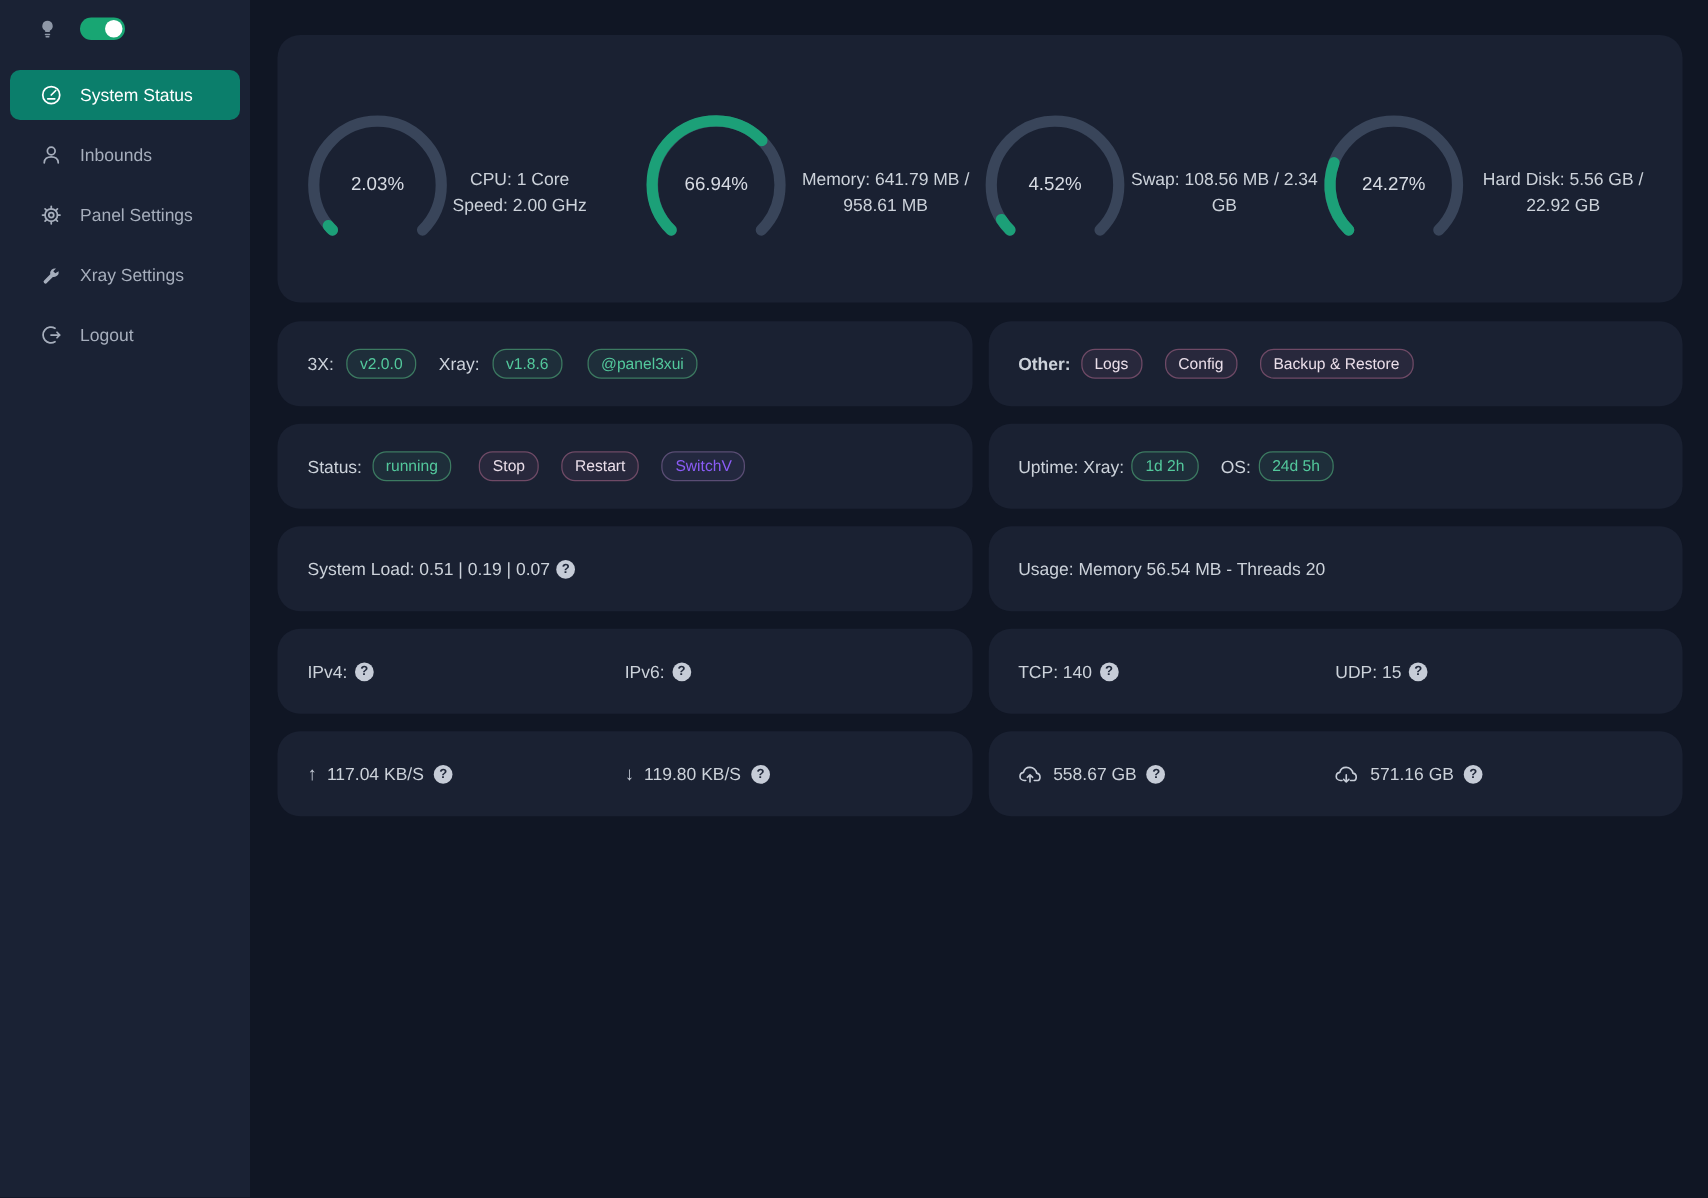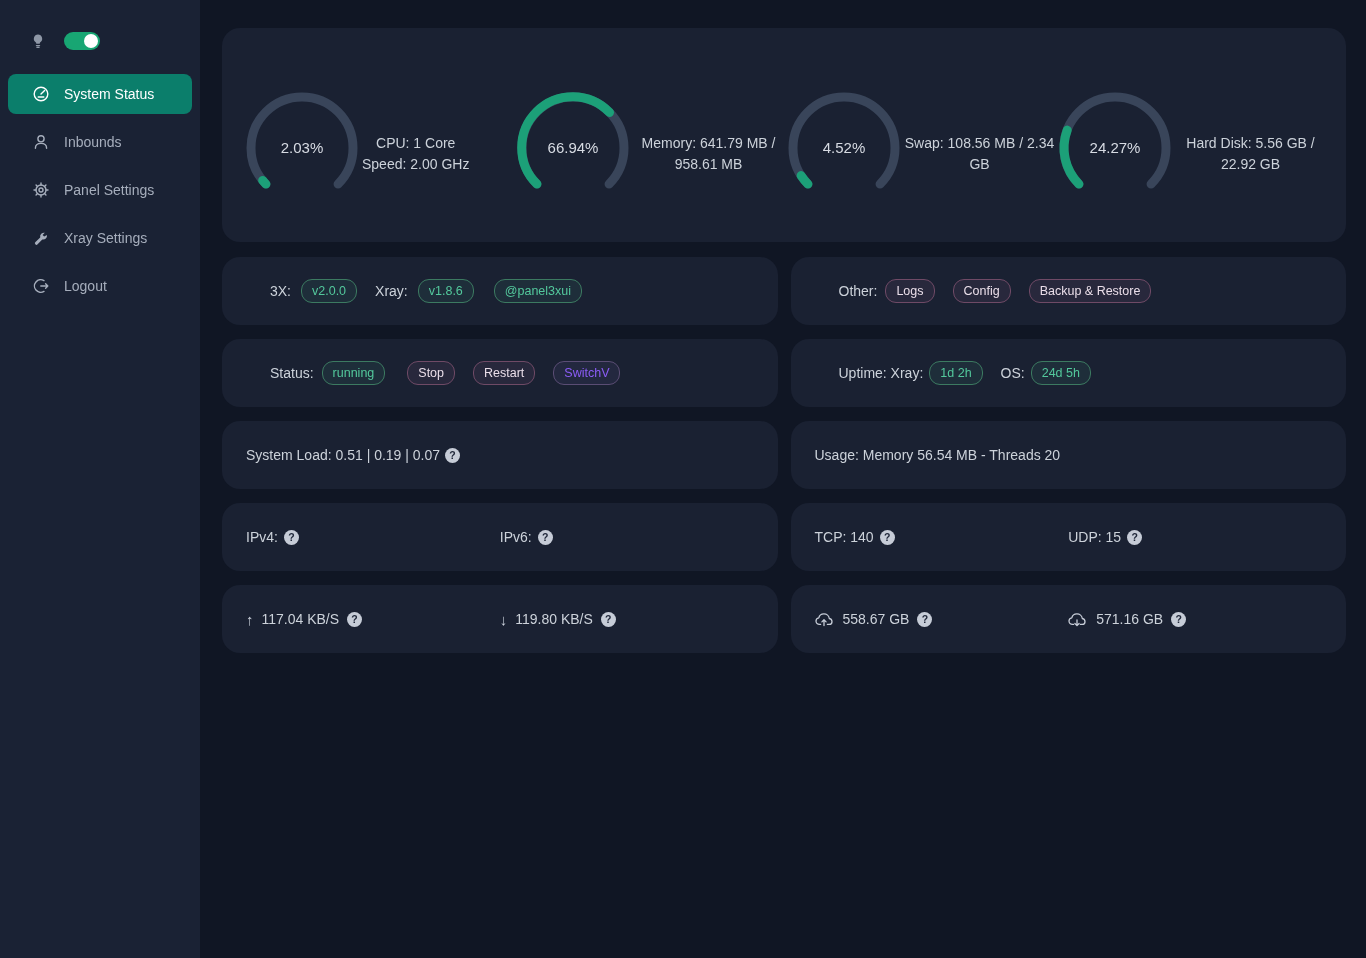--- a/index.html
+++ b/index.html
@@ -2,21 +2,21 @@
 <html><head>
 <meta charset="utf-8">
 <style>
   html,body{margin:0;padding:0;}
   body{
     width:1366px;height:958px;overflow:hidden;display:flex;
     background:#101624;font-family:"Liberation Sans",sans-serif;
     -webkit-font-smoothing:antialiased;
   }
   
-  .sidebar{width:200px;flex-shrink:0;background:#1a2234;box-sizing:border-box;padding-top:28px;}
+  .sidebar{width:200px;flex-shrink:0;background:#1a2234;box-sizing:border-box;padding-top:10px;}
   .theme-row{display:flex;align-items:center;gap:18px;padding:4px 0 16px 30px;}
   .bulb{color:#8e97a6;display:inline-flex;}
   .switch{width:36px;height:18px;border-radius:10px;background:#18a673;position:relative;cursor:pointer;}
   .switch .knob{position:absolute;right:2px;top:2px;width:14px;height:14px;border-radius:50%;background:#fff;}
   .menu-item{display:flex;align-items:center;gap:14px;height:40px;margin:8px 8px;padding-left:24px;
     border-radius:8px;color:#a6aebc;font-size:14px;cursor:pointer;}
   .menu-item.active{background:#0b7e6b;color:#ffffff;}
   .menu-item .mi-icon{display:inline-flex;width:18px;height:18px;}
   
   .main{flex:1;box-sizing:border-box;padding:28px 20px 0 22px;}
@@ -28,21 +28,21 @@
   .gauge path{fill:none;stroke-linecap:round;stroke-width:9;}
   .gauge .gauge-track{stroke:#39455a;}
   .gauge .gauge-fill{stroke:#1ca078;}
   .gauge-pct{position:absolute;left:0;right:0;top:50%;transform:translateY(-55%);
     text-align:center;font-size:15px;color:#d7dbe3;}
   .gauge-label{margin-top:11px;text-align:center;font-size:14px;color:#ccd2da;line-height:21px;}
   .rows{display:grid;grid-template-columns:1fr 1fr;column-gap:13px;row-gap:14px;margin-top:15px;}
   .row-card{height:68px;display:flex;align-items:center;padding:0 24px;}
   .inline{display:flex;align-items:center;gap:10px;}
   .half{width:50%;display:flex;align-items:center;gap:6px;}
-  .lbl{color:#ccd2da;margin-left:24px;}
+  .lbl{color:#ccd2da;}
   
   .badge{display:inline-flex;align-items:center;height:22px;padding:0 10px;border-radius:11px;
     font-size:12.5px;line-height:1;border:1px solid;white-space:nowrap;cursor:default;}
   .badge.clickable{cursor:pointer;}
   .badge-green{color:#53c89c;border-color:#3c7a61;background:rgba(83,200,156,0.08);}
   .badge-pink{color:#eadee9;border-color:#6f4a66;background:rgba(214,130,181,0.08);}
   .badge-purple{color:#8b5cf6;border-color:#5a4d74;background:rgba(150,126,212,0.08);}
   
   .qicon{display:inline-flex;flex-shrink:0;width:15px;height:15px;border-radius:50%;background:#c6ccd7;
     color:#20283a;font-size:10.5px;font-weight:bold;align-items:center;justify-content:center;
@@ -171,21 +171,21 @@
   <div class="rows">
 
     <section class="card row-card inline">
       <span class="lbl">3X:</span>
       <span class="badge badge-green">v2.0.0</span>
       <span class="lbl" style="margin-left:8px;">Xray:</span>
       <span class="badge badge-green">v1.8.6</span>
       <span class="badge badge-green clickable" style="margin-left:10px;">@panel3xui</span>
     </section>
     <section class="card row-card inline">
-      <span class="lbl" style="margin-right:-2px;">Other:</span>
+      <span class="lbl" style="margin-right:-2px;font-weight:bold;">Other:</span>
       <span class="badge badge-pink clickable">Logs</span>
       <span class="badge badge-pink clickable" style="margin-left:8px;">Config</span>
       <span class="badge badge-pink clickable" style="margin-left:8px;">Backup &amp; Restore</span>
     </section>
 
     <section class="card row-card inline">
       <span class="lbl" style="margin-right:-2px;">Status:</span>
       <span class="badge badge-green">running</span>
       <span class="badge badge-pink clickable" style="margin-left:12px;">Stop</span>
       <span class="badge badge-pink clickable" style="margin-left:8px;">Restart</span>

